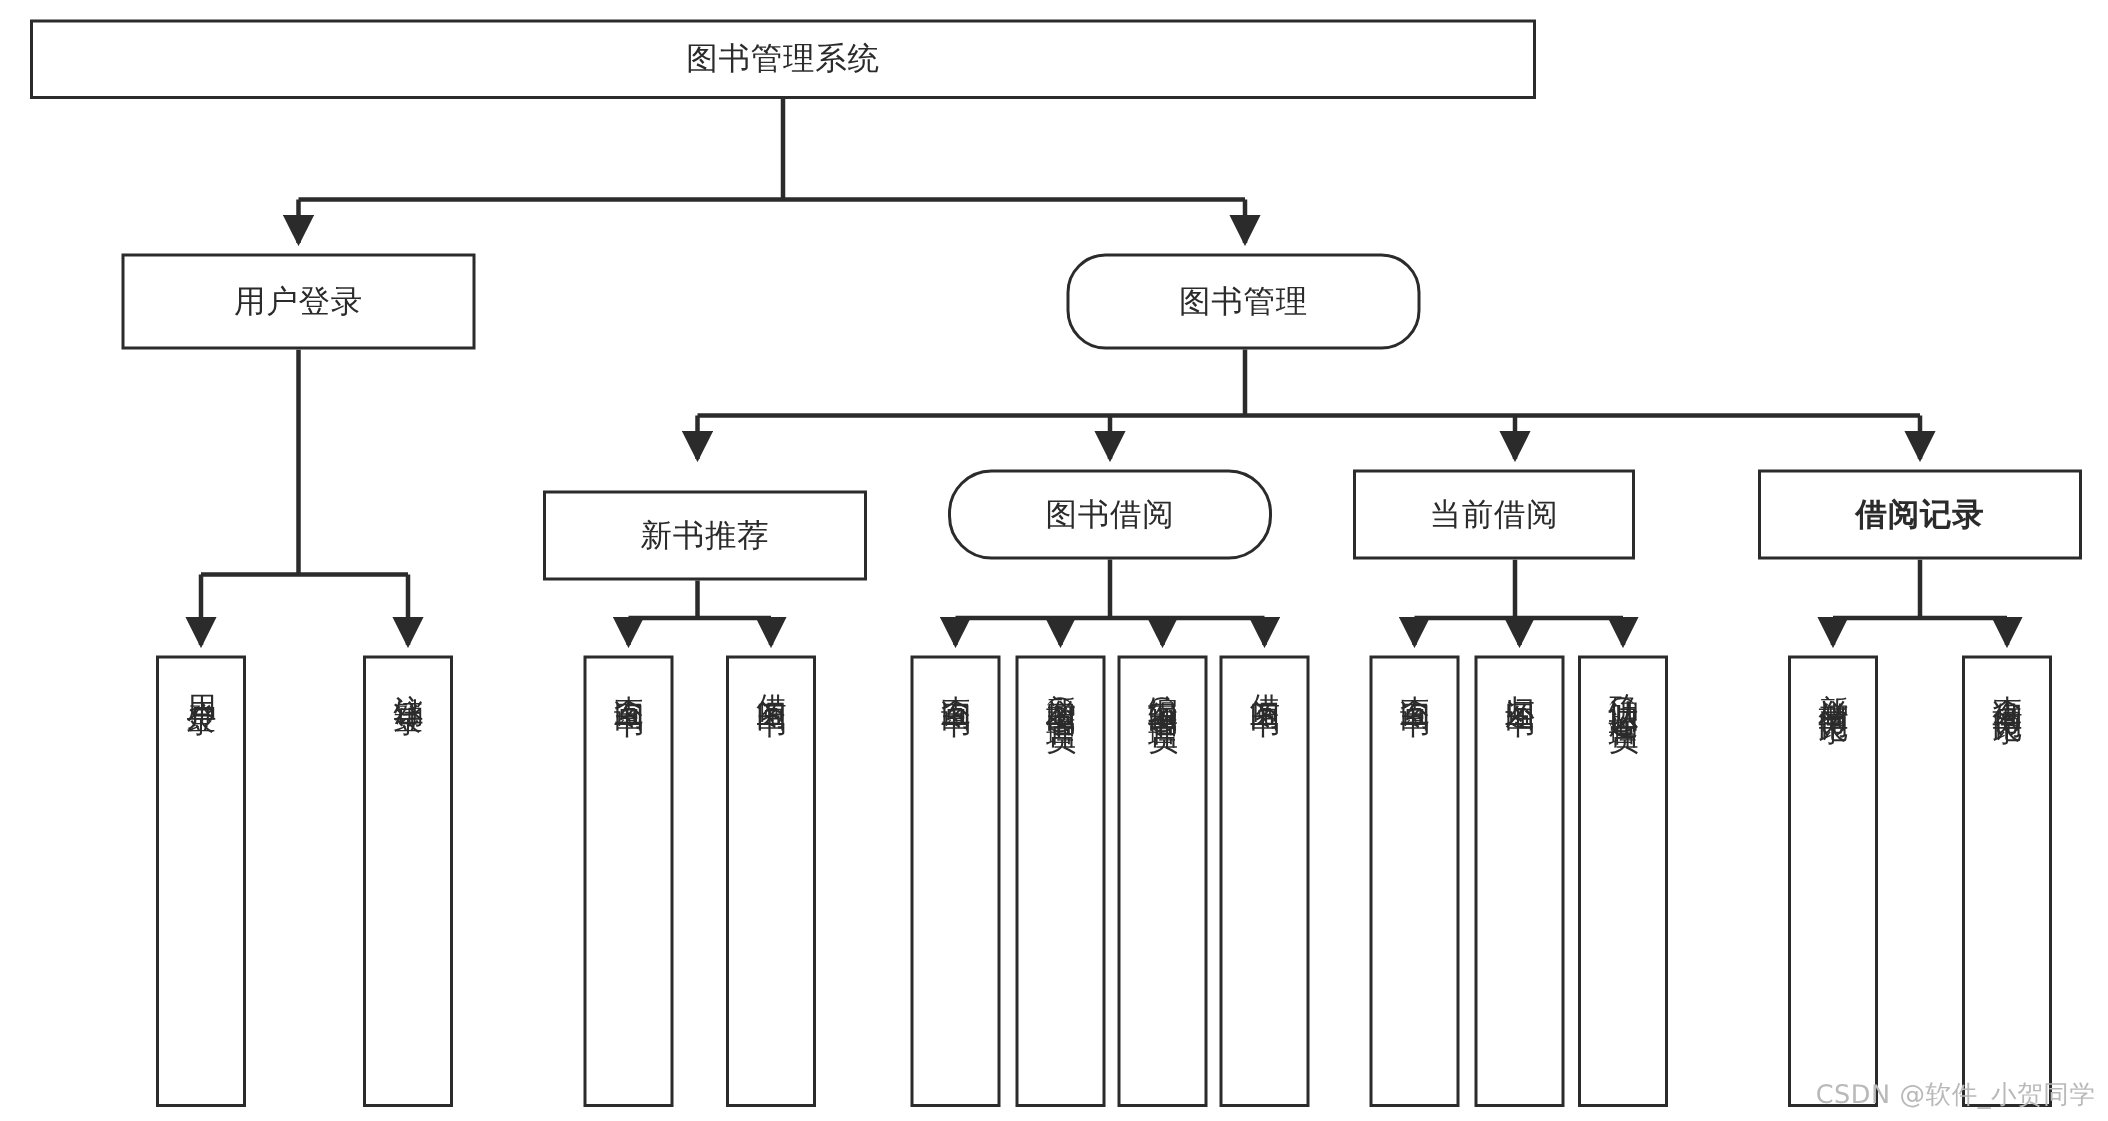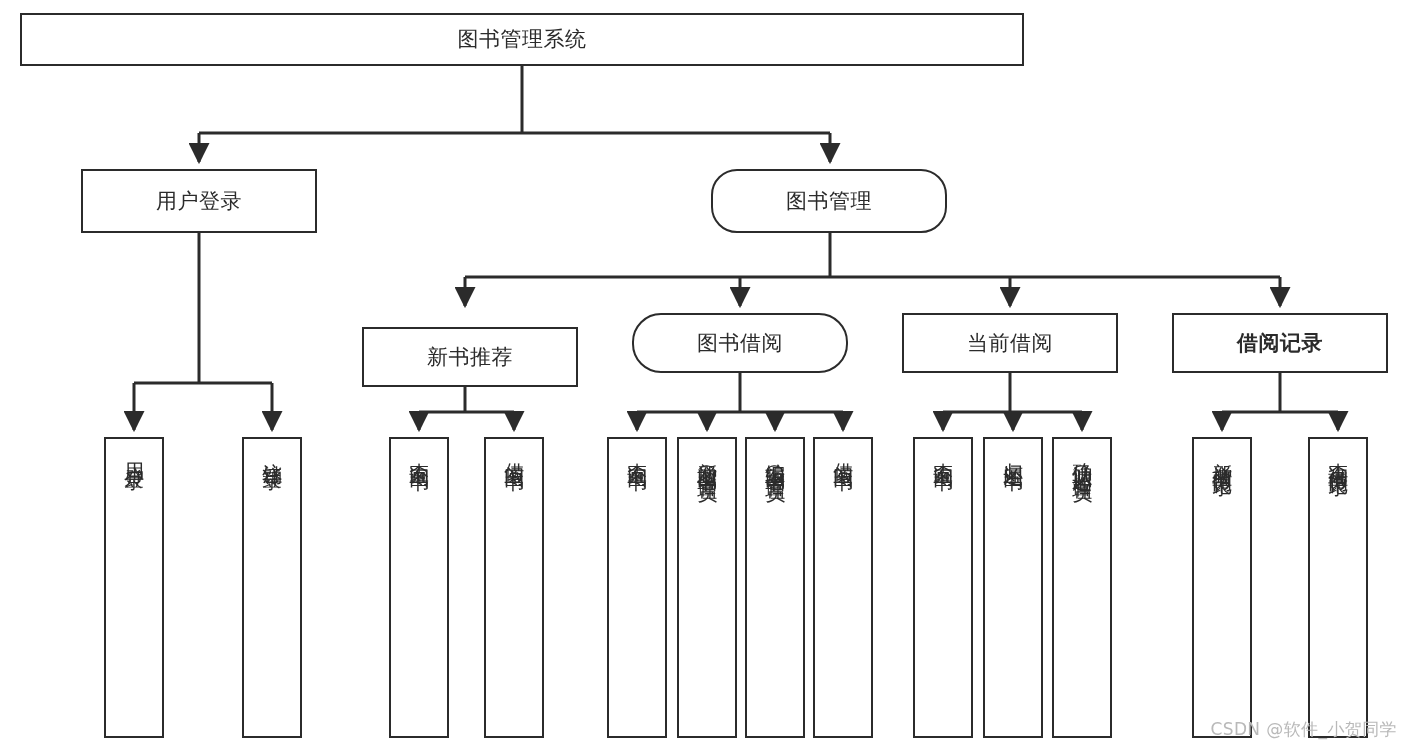--- a/index.html
+++ b/index.html
@@ -152,21 +152,21 @@
   </div>
 
   <div class="node horizontal" style="left:362px; top:327px; width:216px; height:60px;">
     <span class="node-label">新书推荐</span>
   </div>
 
   <div class="node horizontal" style="left:632px; top:313px; width:216px; height:60px;border-radius:29px;">
     <span class="node-label">图书借阅</span>
   </div>
 
-  <div class="node horizontal" style="left:902px; top:313px; width:216px; height:60px;">
+  <div class="node horizontal" style="left:902px; top:313px; width:188px; height:60px;">
     <span class="node-label">当前借阅</span>
   </div>
 
   <div class="node horizontal" style="left:1172px; top:313px; width:216px; height:60px;font-weight:bold;">
     <span class="node-label">借阅记录</span>
   </div>
 
   <div class="node vertical" style="left:104px; top:437px; width:60px; height:301px;">
     <span class="node-label">用户登录</span>
   </div>

